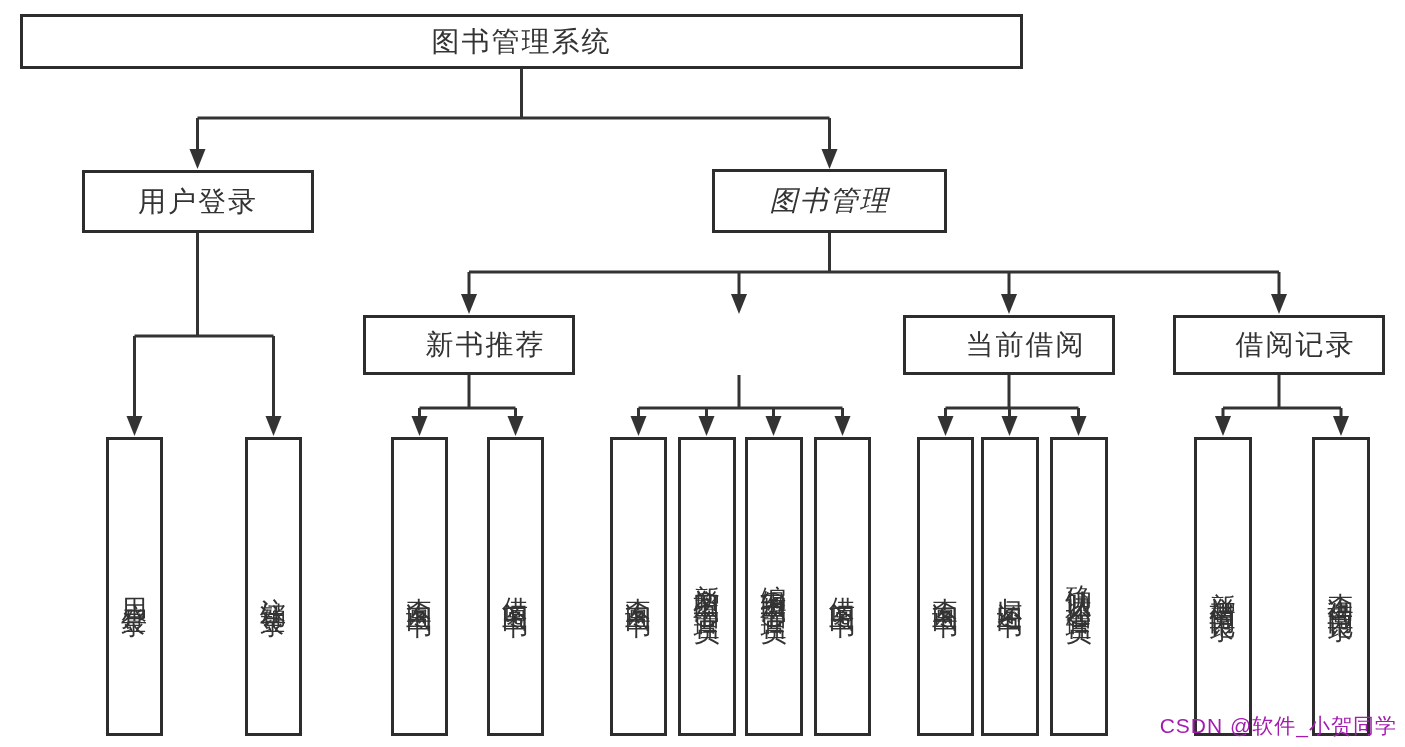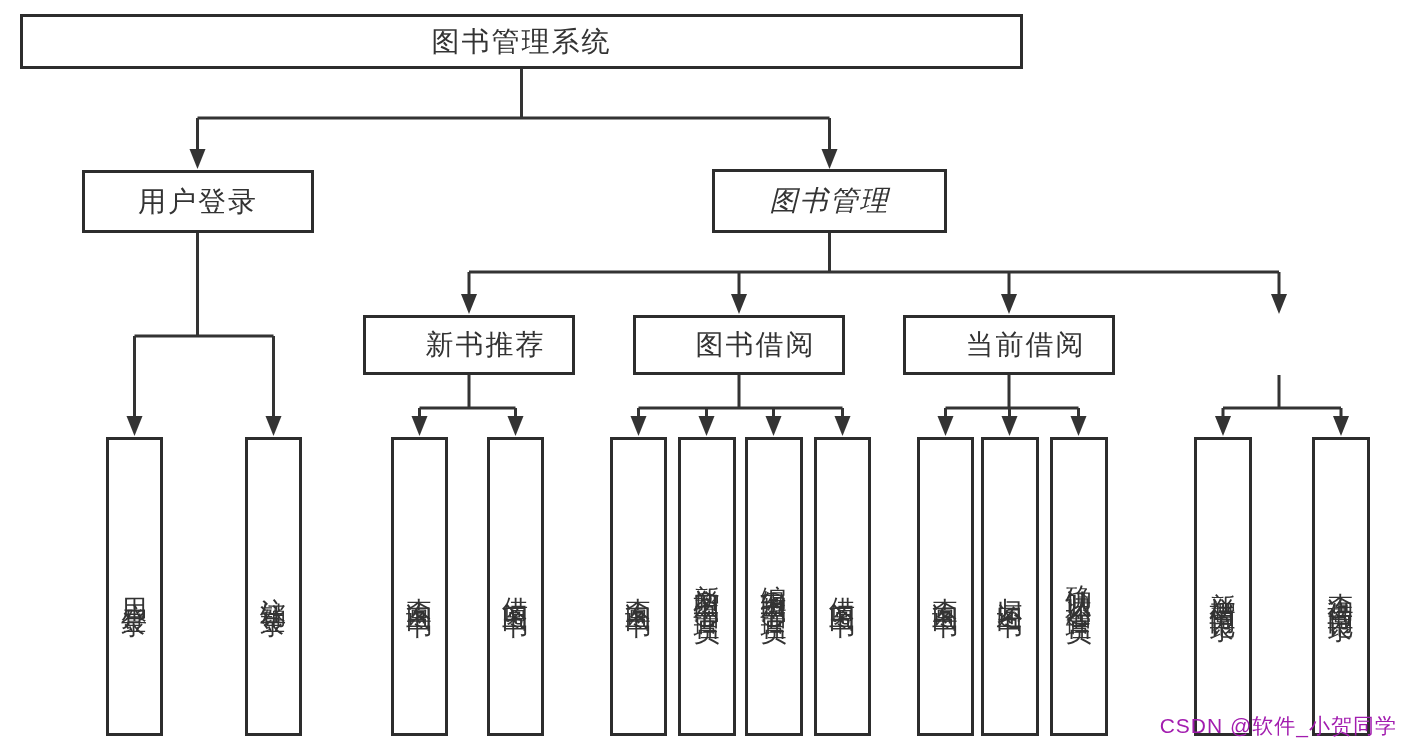--- a/index.html
+++ b/index.html
@@ -80,25 +80,25 @@
   <div class="node h n-l2a">
     <span>用户登录</span>
   </div>
   <div class="node h n-l2b">
     <span>图书管理</span>
   </div>
 
   <div class="node h n-l3 n-l3a">
     <span>新书推荐</span>
   </div>
-  <div class="node h n-l3 n-l3b">
-    <span>图书借阅</span>
-  </div>
   <div class="node h n-l3 n-l3c">
     <span>当前借阅</span>
+  </div>
+  <div class="node h n-l3 n-l3d">
+    <span>借阅记录</span>
   </div>
 
   <div class="node v n-l4 n-a1">
     <span>用户登录</span>
   </div>
   <div class="node v n-l4 n-a2">
     <span>注销登录</span>
   </div>
 
   <div class="node v n-l4 n-b1">

